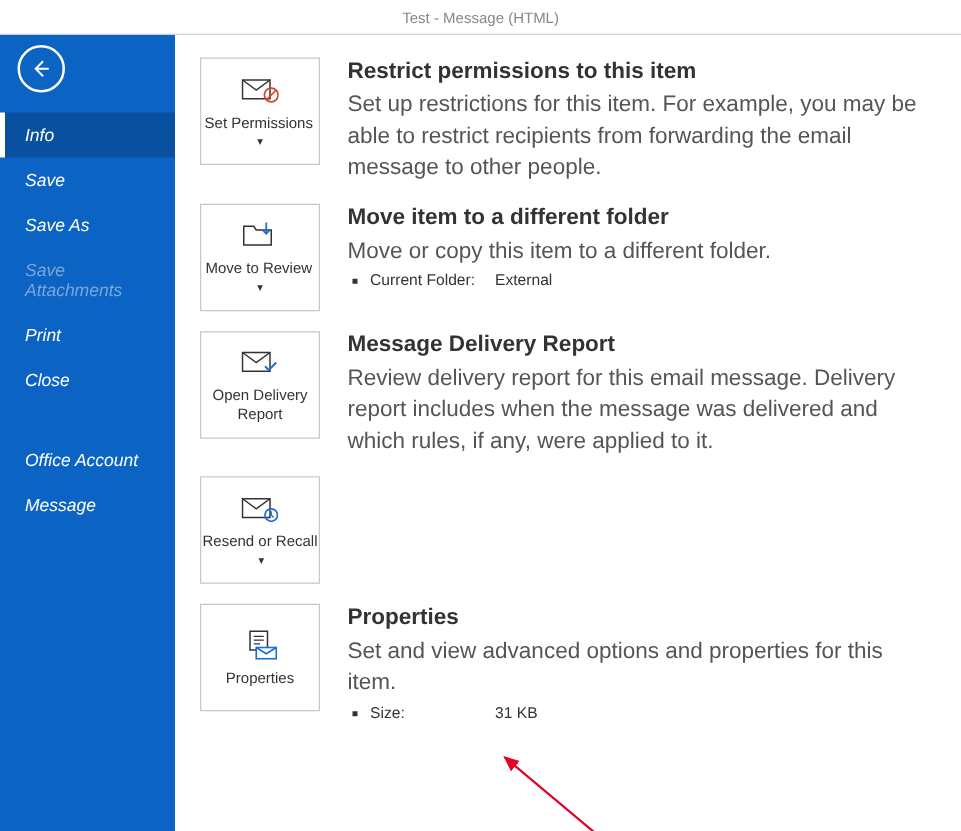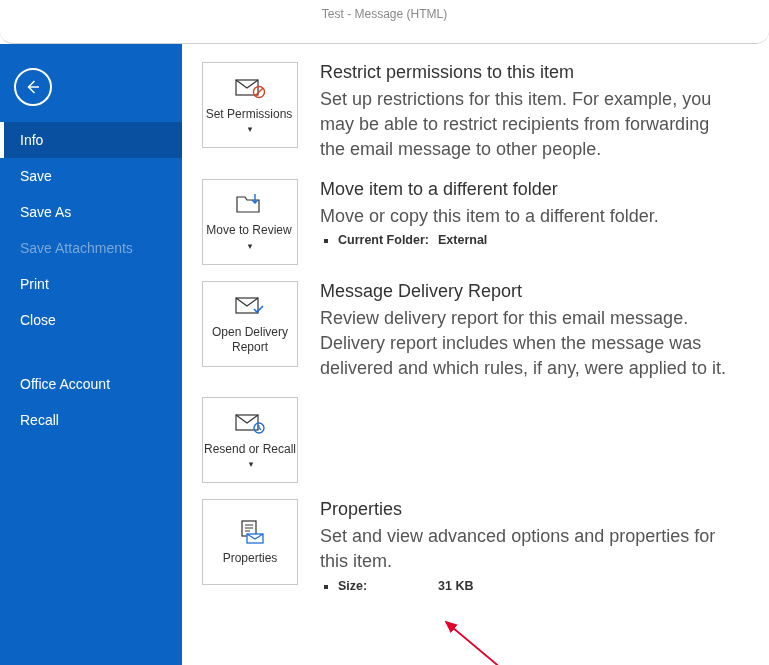--- a/index.html
+++ b/index.html
@@ -7,39 +7,39 @@
   font-family: "Segoe UI", Arial, sans-serif;
   font-size: 13px;
   color: #333;
   background: #fff;
   width: 769px;
   height: 665px;
   overflow: hidden;
   position: relative;
 }
 .titlebar {
-  height: 44px;
+  height: 28px;
   line-height: 28px;
   text-align: center;
   color: #888;
   font-size: 12px;
   border-bottom: 1px solid #d0d0d0;
-  border-radius: 13px;
 }
 .container {
   display: flex;
   height: calc(665px - 28px);
 }
 .sidebar {
-  width: 182px;
+  width: 140px;
   background: #0b63c4;
   color: #fff;
   display: flex;
   flex-direction: column;
-  padding-top: 16px;
+  padding-top: 0;
+  font-style: italic;
 }
 .back-btn {
   width: 38px;
   height: 38px;
   border: 2px solid #fff;
   border-radius: 50%;
   margin: 8px 0 16px 14px;
   display: flex;
   align-items: center;
   justify-content: center;
@@ -93,39 +93,38 @@
   flex-shrink: 0;
 }
 .tile .icon { margin-bottom: 6px; width: 32px; height: 26px; display:flex; align-items:center; justify-content:center;}
 .tile .caret { font-size: 9px; margin-left: 2px; }
 .section-body {
   margin-left: 22px;
   flex: 1;
 }
 .section-title {
   font-size: 18px;
-  font-weight: 400;
+  font-weight: 700;
   color: #333;
   margin-bottom: 4px;
 }
 .section-desc {
   font-size: 18px;
   color: #555;
   line-height: 1.4;
 }
 .sublist {
   margin-top: 4px;
   padding-left: 18px;
 }
 .sublist li {
   font-size: 12.5px;
   color: #333;
   list-style: square;
   margin-top: 2px;
-  font-weight: bold;
 }
 .sublist .label { display:inline-block; min-width: 100px; }
 
 .arrow {
   position: absolute;
   left: 258px;
   top: 572px;
   pointer-events: none;
 }
 </style>
@@ -143,21 +142,21 @@
         </svg>
     </div>
     <div class="side-item active">Info</div>
     <div class="side-item">Save</div>
     <div class="side-item">Save As</div>
     <div class="side-item disabled">Save Attachments</div>
     <div class="side-item">Print</div>
     <div class="side-item">Close</div>
     <div class="side-spacer"></div>
     <div class="side-item">Office Account</div>
-    <div class="side-item">Recall</div>
+    <div class="side-item">Message</div>
   </div>
 
   <div class="main">
 
     <div class="section">
       <div class="tile">
         <span class="icon">
           <svg width="30" height="22" viewBox="0 0 30 22">
               <rect x="1" y="3" width="22" height="15" fill="none" stroke="#333" stroke-width="1.2"></rect>
               <path d="M1 3l11 8 11-8" fill="none" stroke="#333" stroke-width="1.2"></path>

